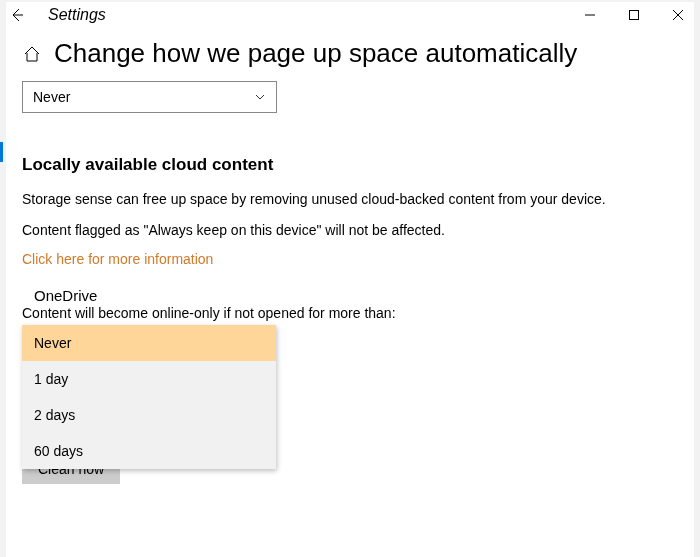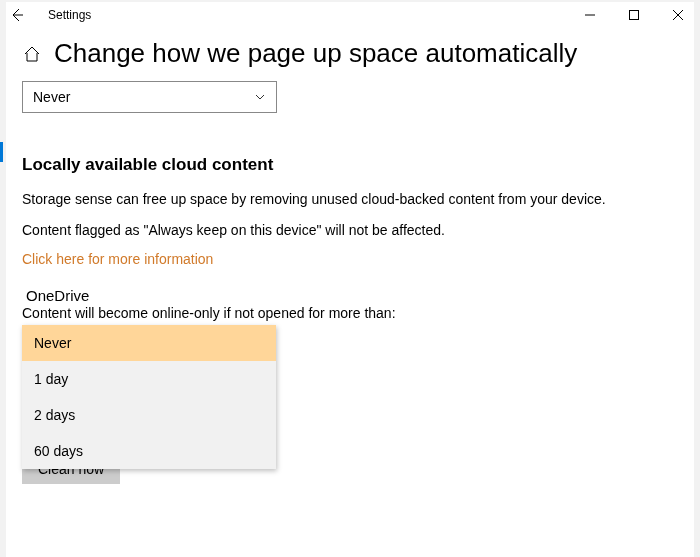--- a/index.html
+++ b/index.html
@@ -23,21 +23,22 @@
   .tb-back {
     width: 34px;
     height: 30px;
     display: flex;
     align-items: center;
     justify-content: center;
     cursor: pointer;
   }
   .tb-title {
     padding-left: 14px;
-    font-size: 12px;
+    font-size: 16px;
+    font-style: italic;
   }
   .tb-spacer { flex: 1; }
   .tb-btn {
     width: 44px;
     height: 30px;
     display: flex;
     align-items: center;
     justify-content: center;
     cursor: pointer;
   }
@@ -87,21 +88,21 @@
   }
   .link-text {
     font-size: 14px;
     color: #d17a2a;
     margin: 0 0 20px 0;
     cursor: pointer;
   }
   .sub-heading {
     font-size: 15px;
     font-weight: 400;
-    margin: 16px 0 1px 4px;
+    margin: 16px 0 1px 12px;
   }
   .sub-desc {
     font-size: 14px;
     margin: 0 0 4px 0;
   }
   .dropdown-open {
     position: relative;
     width: 254px;
     background: #f1f1f1;
     box-shadow: 1px 2px 5px rgba(0,0,0,0.25);

